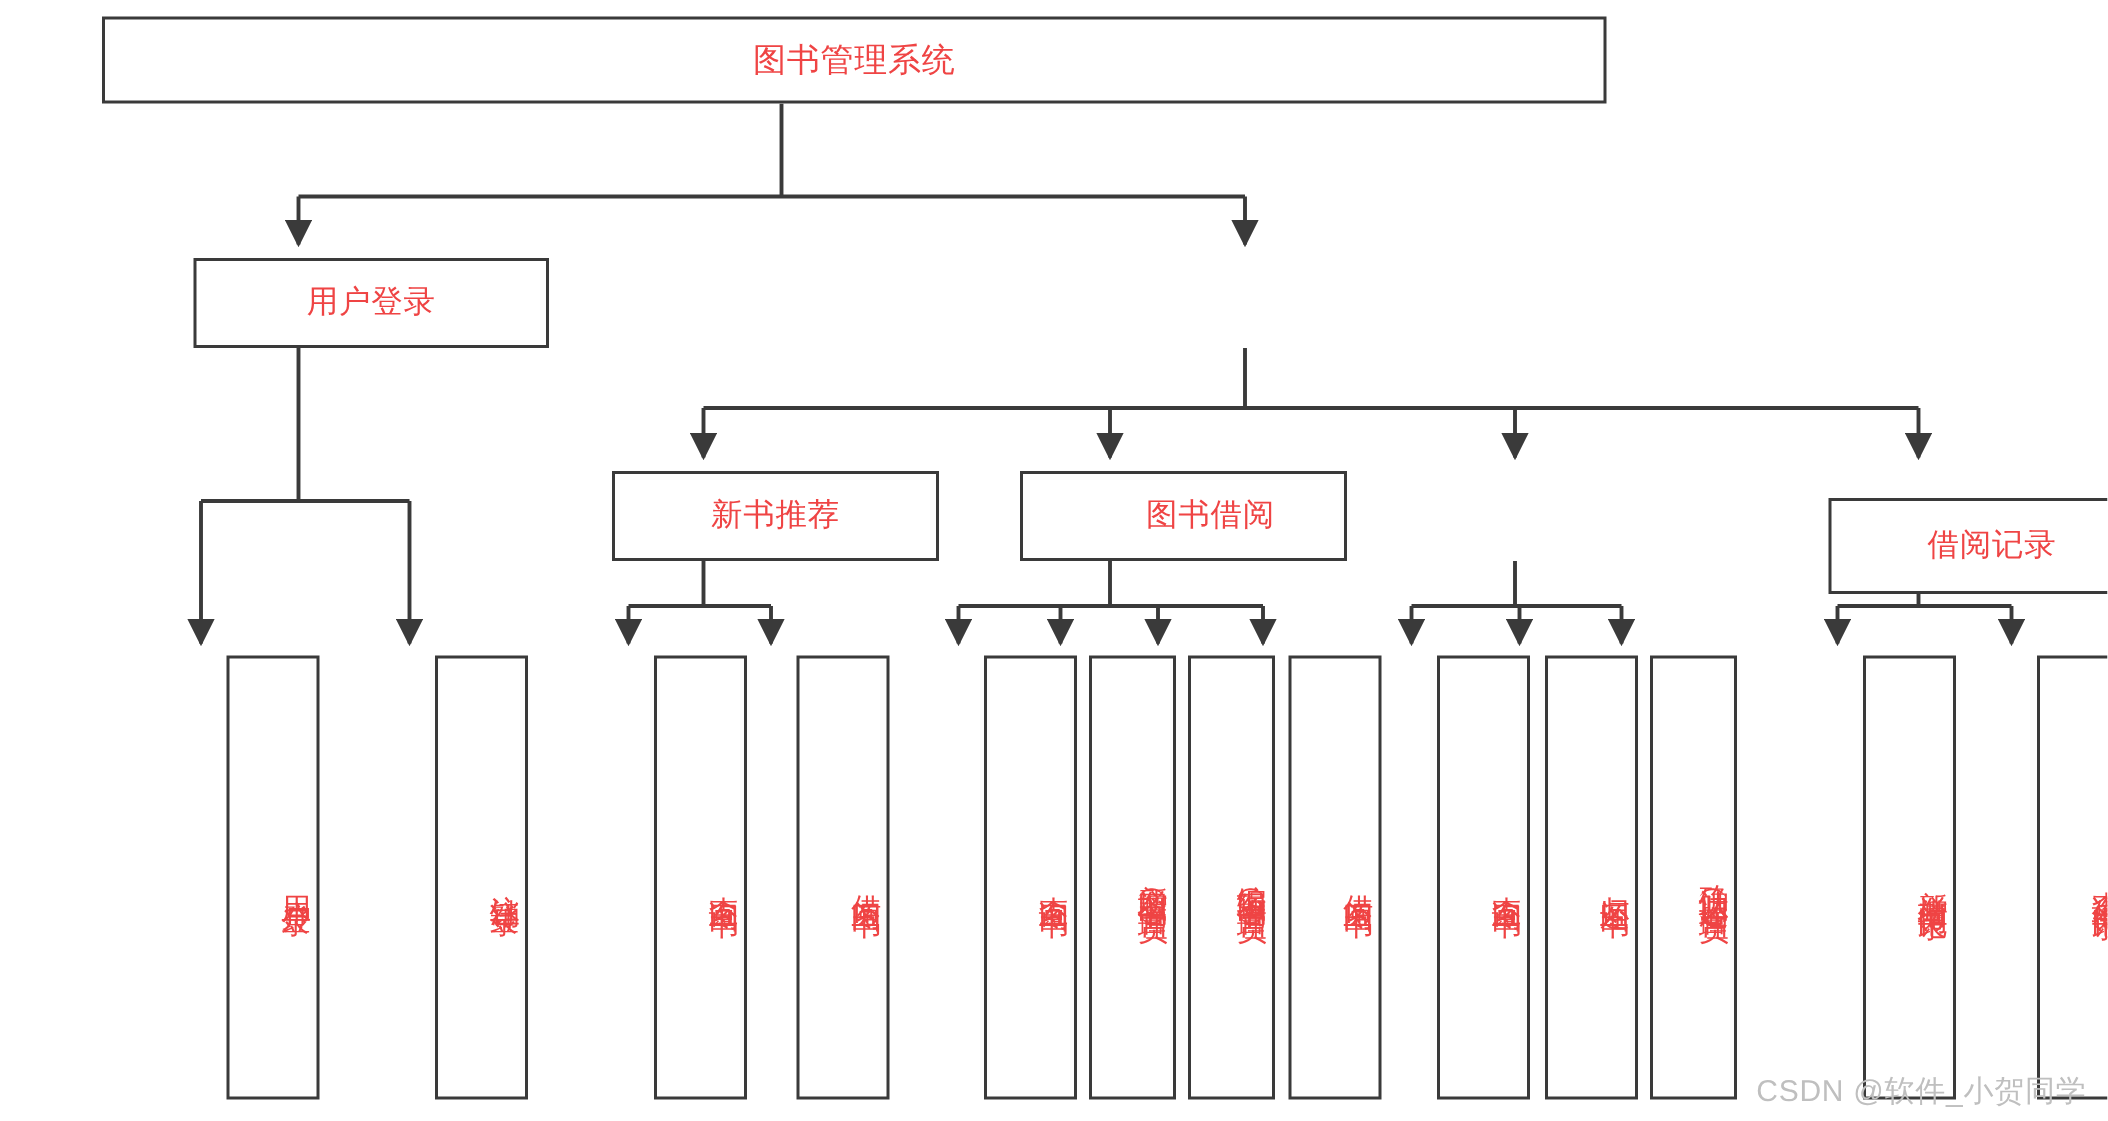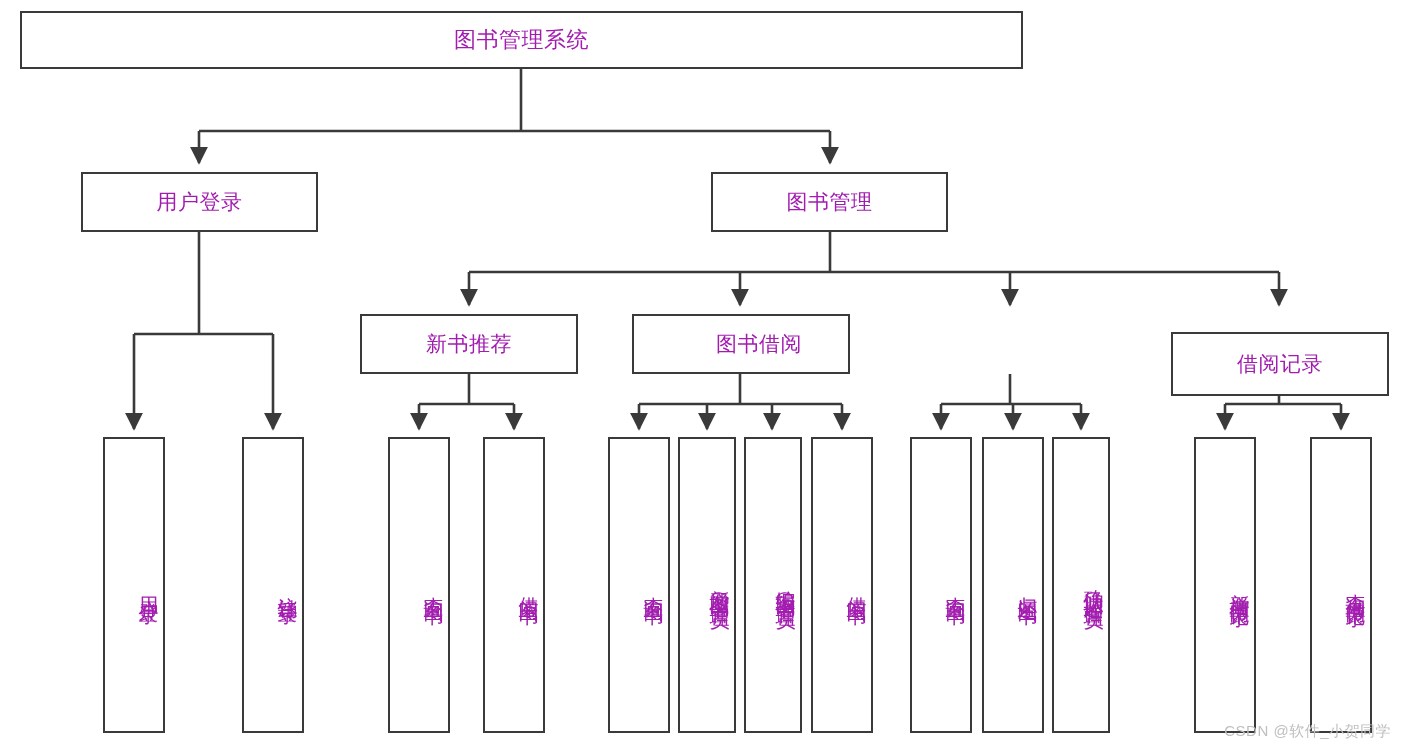--- a/index.html
+++ b/index.html
@@ -23,26 +23,27 @@
     top: 0;
     width: 1405px;
     height: 747px;
     pointer-events: none;
   }
   .node {
     position: absolute;
     box-sizing: border-box;
     border: 2.5px solid #3a3a3a;
     background: #ffffff;
-    color: #a21caf;
+    color: #ef4444;
     display: flex;
     align-items: center;
     justify-content: center;
     text-align: center;
     z-index: 2;
+    margin-left: 48px;
   }
   .node.h {
     font-size: 21px;
     line-height: 1.15;
     letter-spacing: 0.5px;
   }
   .node.root {
     font-size: 22px;
   }
   .node.v {
@@ -57,21 +58,21 @@
   .node.v .txt {
     writing-mode: vertical-rl;
     text-orientation: upright;
     letter-spacing: 3px;
     white-space: nowrap;
   }
   .watermark {
     position: absolute;
     right: 14px;
     bottom: 6px;
-    font-size: 15px;
+    font-size: 20px;
     color: #bfbfbf;
     letter-spacing: 0.5px;
     z-index: 3;
     white-space: nowrap;
   }
 </style>
 </head>
 <body>
 
 <div id="canvas">
@@ -126,23 +127,20 @@
     </g>
   </svg>
 
   <div class="node h root" style="left:20px; top:11px; width:1003px; height:58px;">
     <span class="txt">图书管理系统</span>
   </div>
 
   <div class="node h" style="left:81px; top:172px; width:237px; height:60px;">
     <span class="txt">用户登录</span>
   </div>
-  <div class="node h" style="left:711px; top:172px; width:237px; height:60px;">
-    <span class="txt">图书管理</span>
-  </div>
 
   <div class="node h" style="left:360px; top:314px; width:218px; height:60px;">
     <span class="txt">新书推荐</span>
   </div>
   <div class="node h" style="left:632px; top:314px; width:218px; height:60px;padding-left:36px;">
     <span class="txt">图书借阅</span>
   </div>
   <div class="node h" style="left:1171px; top:332px; width:218px; height:64px;">
     <span class="txt">借阅记录</span>
   </div>

